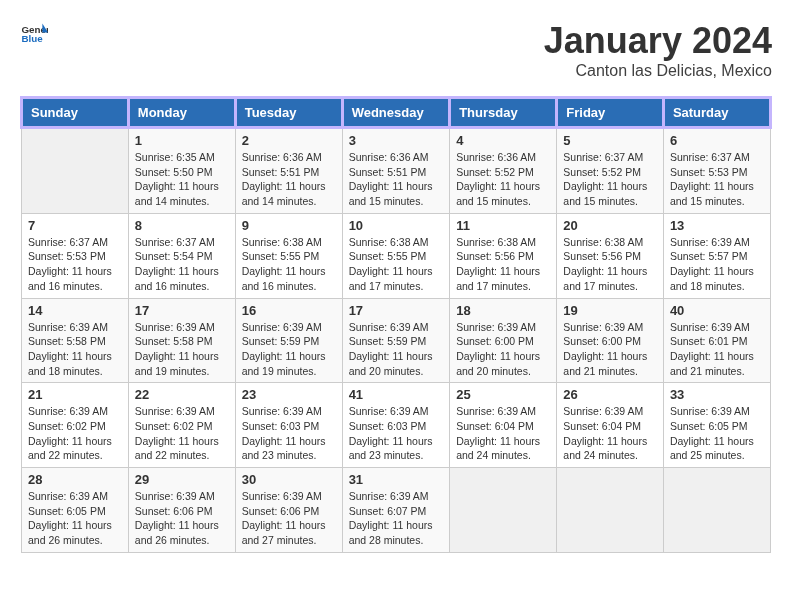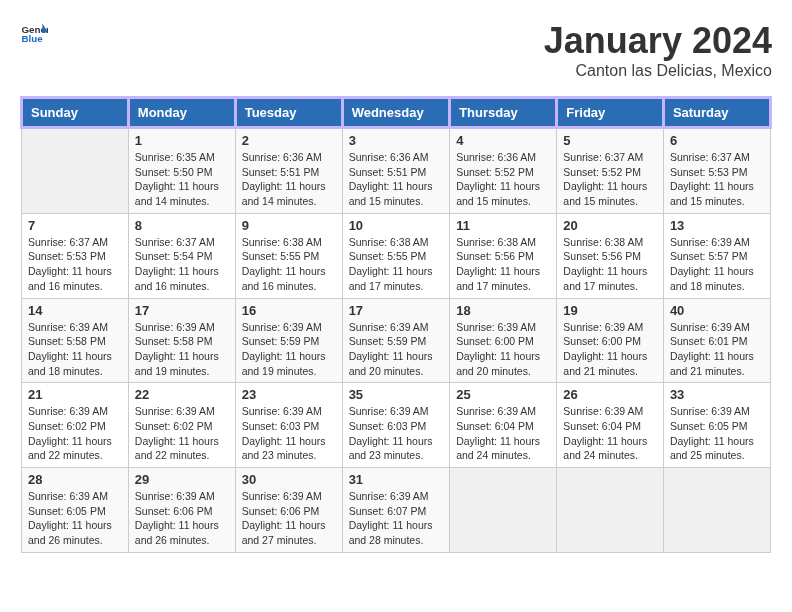--- a/index.html
+++ b/index.html
@@ -274,21 +274,21 @@
 and 22 minutes.</div>
         </td>
         <td>
           <span class="day-number">23</span>
           <div class="day-info" style="white-space: pre-line;">Sunrise: 6:39 AM
 Sunset: 6:03 PM
 Daylight: 11 hours
 and 23 minutes.</div>
         </td>
         <td>
-          <span class="day-number">35</span>
+          <span class="day-number">41</span>
           <div class="day-info" style="white-space: pre-line;">Sunrise: 6:39 AM
 Sunset: 6:03 PM
 Daylight: 11 hours
 and 23 minutes.</div>
         </td>
         <td>
           <span class="day-number">25</span>
           <div class="day-info" style="white-space: pre-line;">Sunrise: 6:39 AM
 Sunset: 6:04 PM
 Daylight: 11 hours

